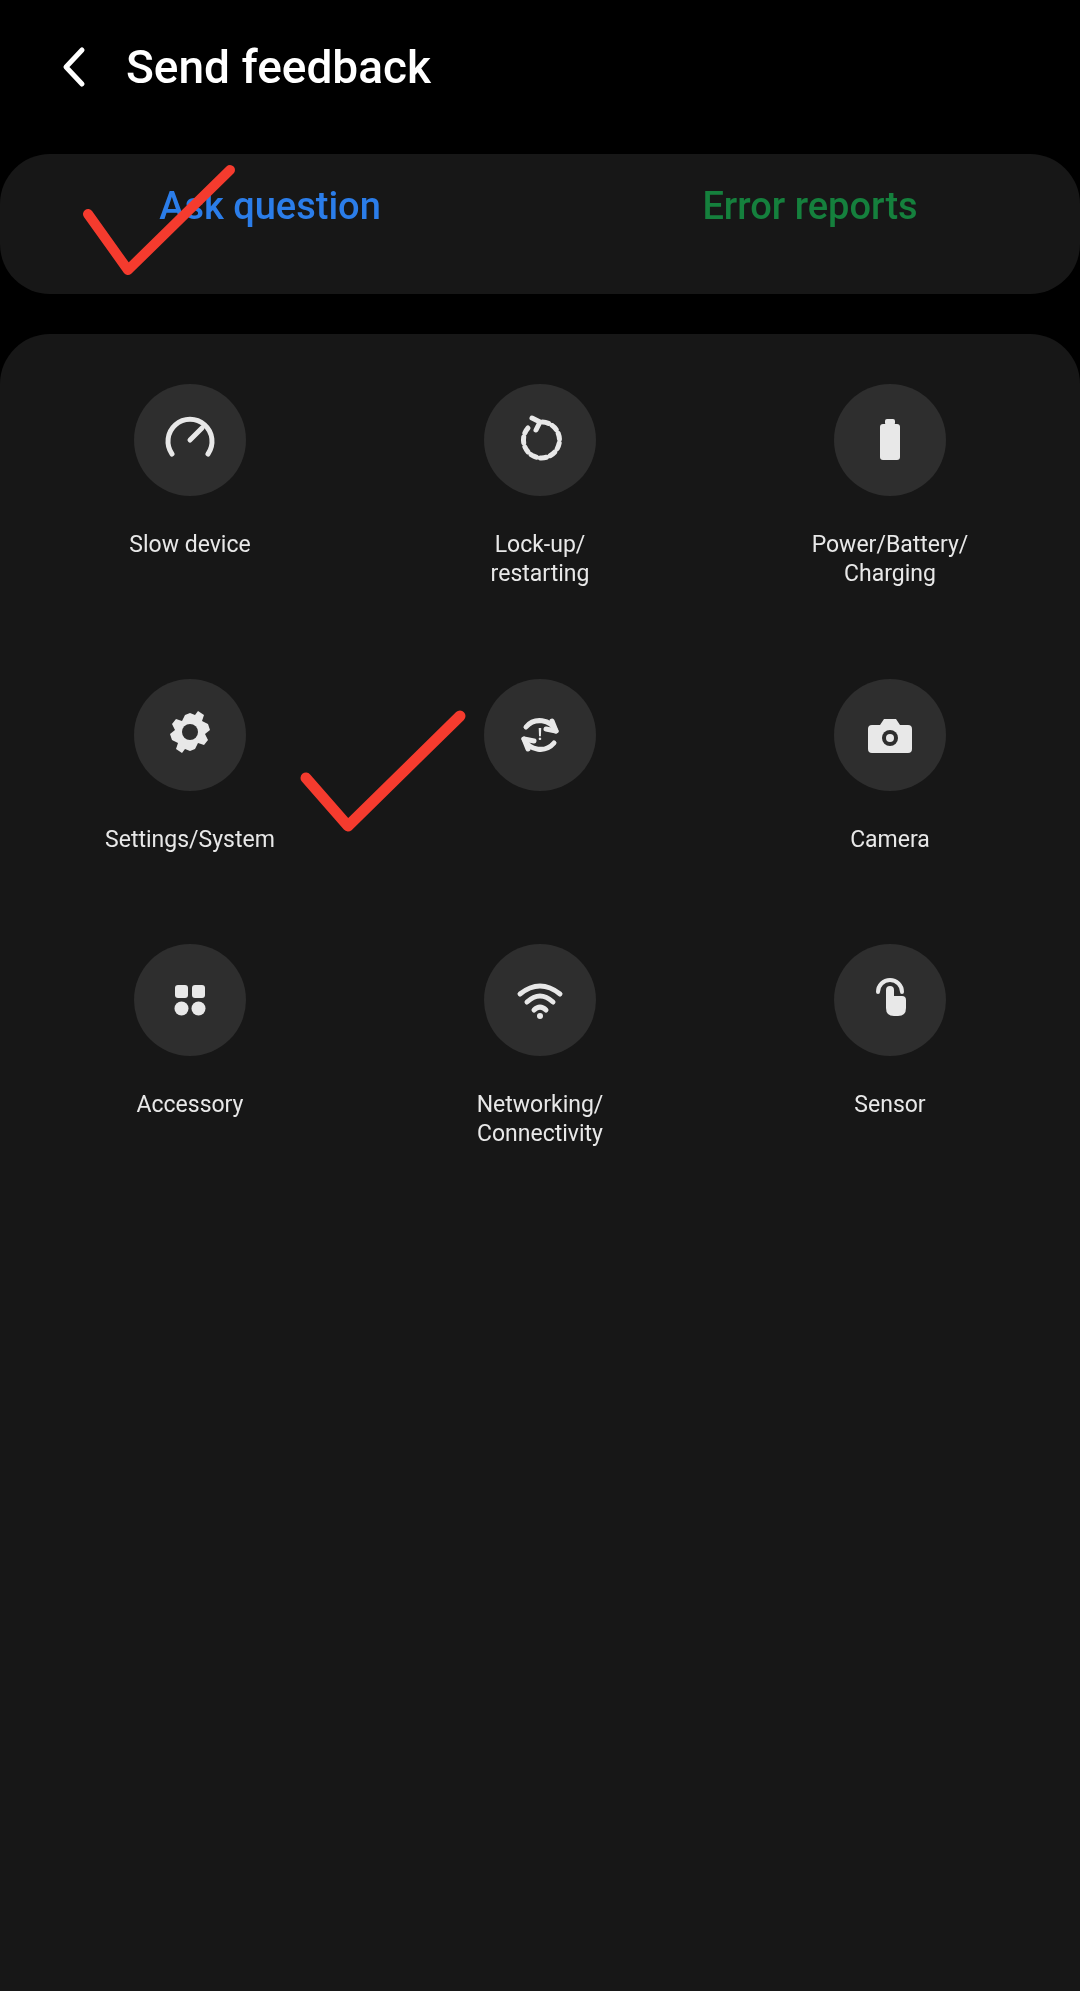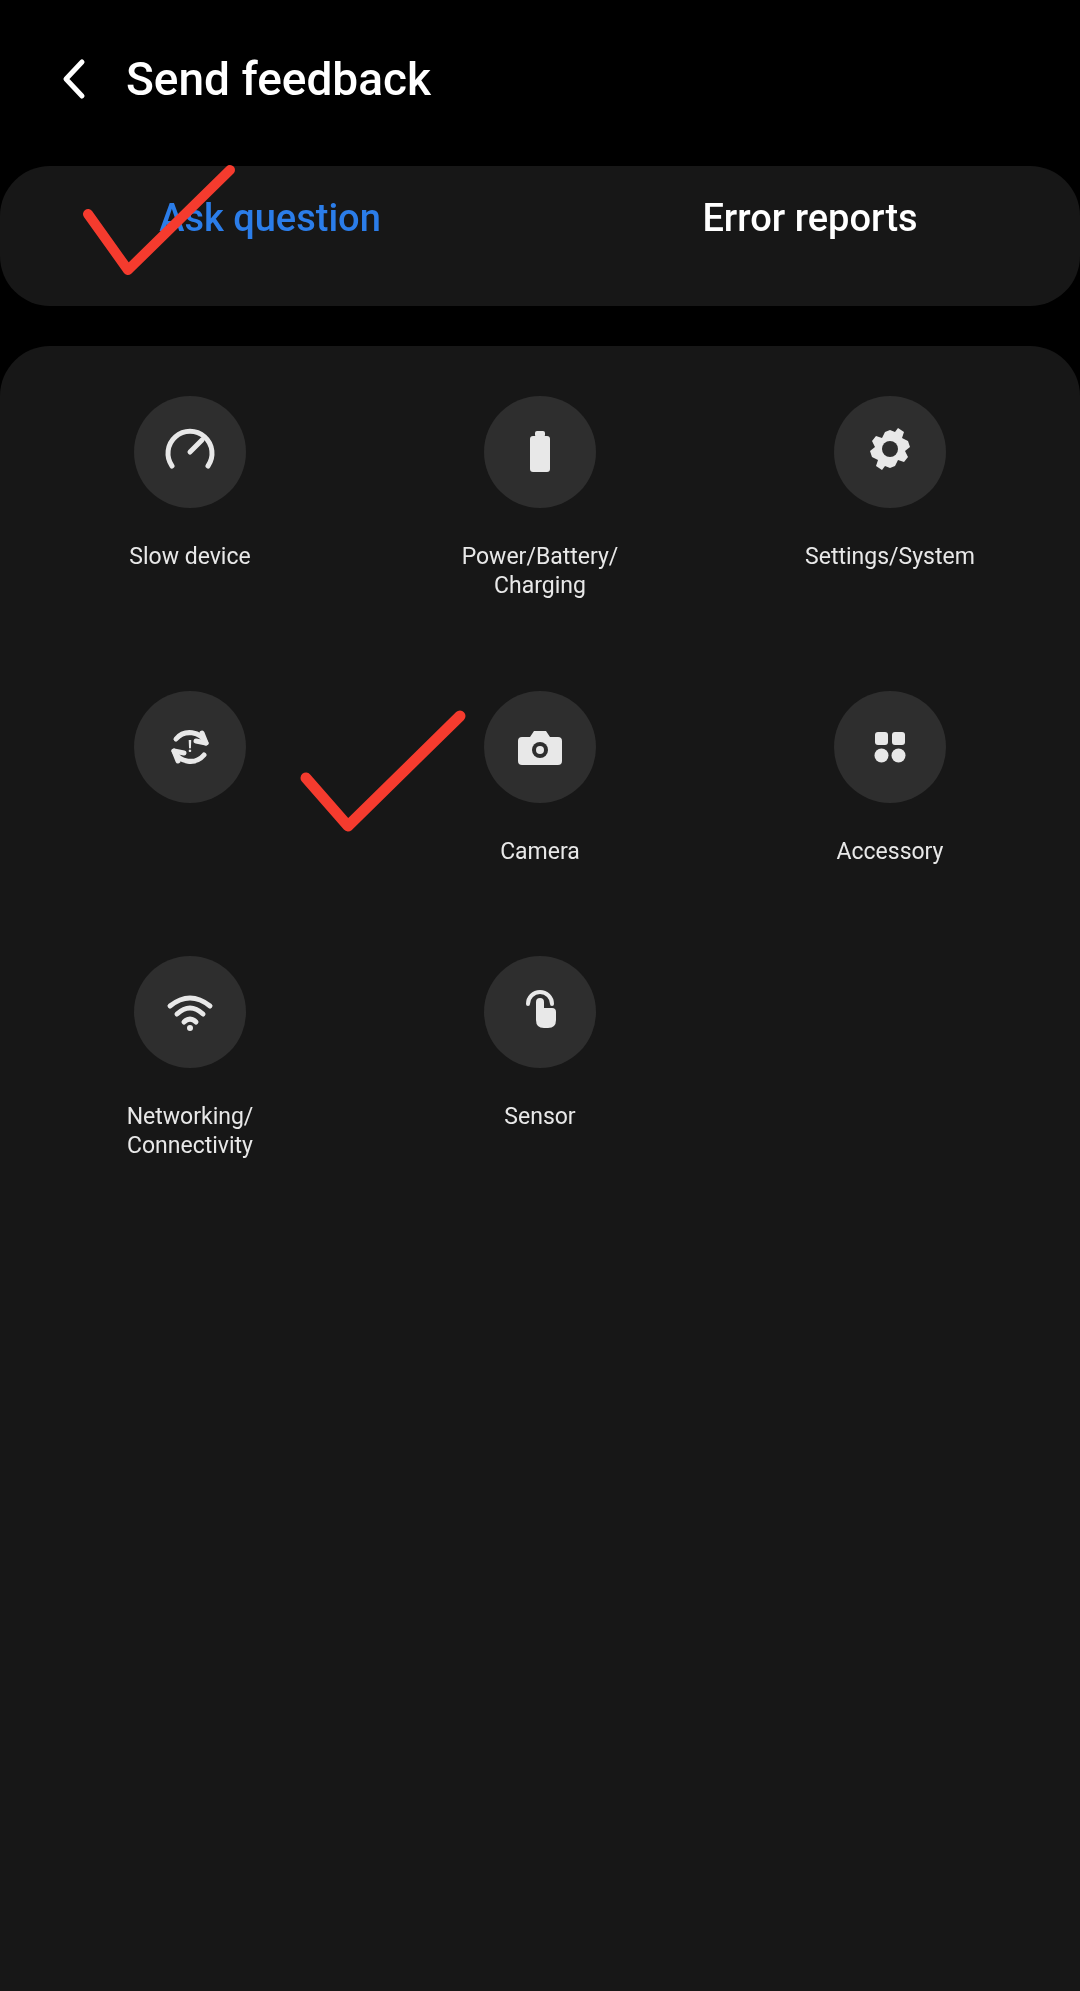--- a/index.html
+++ b/index.html
@@ -12,21 +12,21 @@
     height: 1991px;
     background: #000000;
     font-family: -apple-system, BlinkMacSystemFont, "Segoe UI", Roboto, sans-serif;
     color: #ffffff;
     overflow: hidden;
     position: relative;
   }
   .header {
     display: flex;
     align-items: center;
-    padding: 52px 50px 40px 55px;
+    padding: 40px 50px 40px 55px;
     gap: 35px;
   }
   .back-arrow {
     width: 36px;
     height: 36px;
     display: flex;
     align-items: center;
     justify-content: center;
   }
   .header-title {
@@ -42,21 +42,21 @@
     height: 140px;
   }
   .tab {
     flex: 1;
     display: flex;
     align-items: flex-start;
     justify-content: center;
     padding-top: 30px;
     font-size: 38px;
     font-weight: 500;
-    color: #ffffff;
+    color: #15803d;
   }
   .tab.active {
     color: #2b7de9;
   }
   .content-panel {
     margin-top: 40px;
     background: #171717;
     border-radius: 50px 50px 0 0;
     padding: 50px 20px 0 20px;
     height: calc(100% - 330px);
@@ -120,20 +120,29 @@
     <div class="category">
       <div class="icon-circle">
         <svg width="56" height="56" viewBox="0 0 56 56">
           <path d="M10 42 A22 22 0 1 1 46 42" stroke="#e8e8e8" stroke-width="5" fill="none" stroke-linecap="round"></path>
           <line x1="28" y1="28" x2="40" y2="16" stroke="#e8e8e8" stroke-width="5" stroke-linecap="round"></line>
         </svg>
       </div>
       <div class="category-label">Slow device</div>
     </div>
 
+    <div class="category">
+      <div class="icon-circle">
+        <svg width="56" height="56" viewBox="0 0 56 56">
+          <path d="M16 16 A18 18 0 1 0 28 10" stroke="#e8e8e8" stroke-width="5" fill="none" stroke-linecap="round" stroke-dasharray="6 4"></path>
+          <path d="M20 6 L28 10 L24 18" stroke="#e8e8e8" stroke-width="5" fill="none" stroke-linecap="round" stroke-linejoin="round"></path>
+        </svg>
+      </div>
+      <div class="category-label">Lock-up/<br>restarting</div>
+    </div>
 
 
     <div class="category">
       <div class="icon-circle">
         <svg width="56" height="56" viewBox="0 0 56 56">
           <rect x="18" y="12" width="20" height="36" rx="3" fill="#e8e8e8"></rect>
           <rect x="23" y="7" width="10" height="6" rx="2" fill="#e8e8e8"></rect>
         </svg>
       </div>
       <div class="category-label">Power/Battery/<br>Charging</div>

